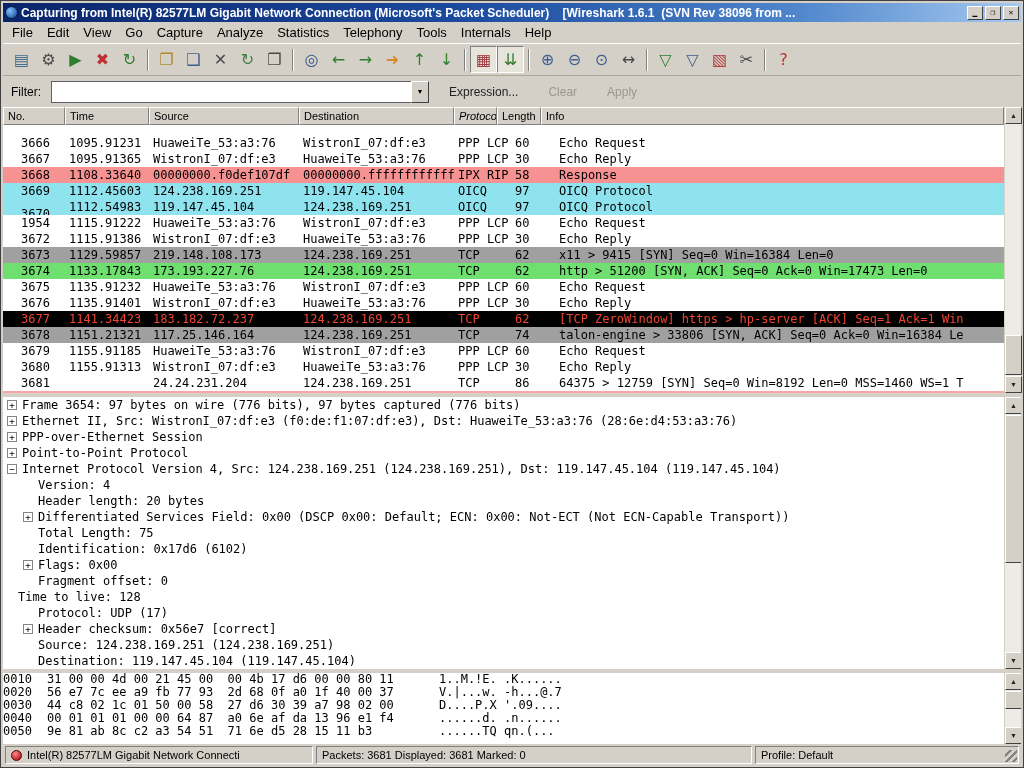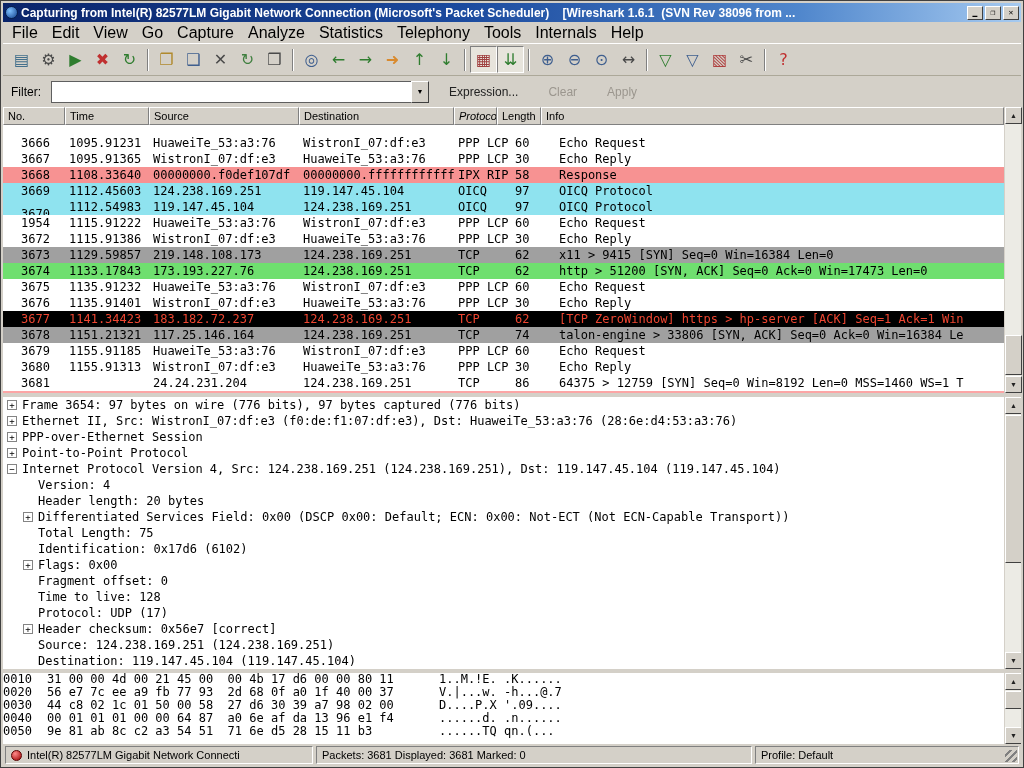--- a/index.html
+++ b/index.html
@@ -10,21 +10,21 @@
   
   .titlebar{position:absolute;top:2px;left:2px;right:2px;height:19px;display:flex;align-items:center;gap:3px;padding:0 2px;
     background:linear-gradient(90deg,var(--titlebar-left,#0a246a) 0%,#1b4a9e 45%,#4f86cc 78%,var(--titlebar-right,#a6caf0) 100%)}
   .app-icon{width:13px;height:13px;border-radius:50%;background:radial-gradient(circle at 35% 35%,#7ec0ff,#123f8a);border:1px solid #071f4d;flex:0 0 auto}
   .title-text{color:#fff;font-weight:bold;font-size:12px;white-space:pre;overflow:hidden;flex:1}
   .win-controls{display:flex;gap:2px;flex:0 0 auto}
   .win-btn{width:16px;height:14px;background:var(--chrome,#d4d0c8);border:1px solid;border-color:#fff #404040 #404040 #fff;
     font-size:8px;line-height:12px;text-align:center;font-family:"DejaVu Sans Mono",monospace;color:#000;cursor:default}
 
   
-  .menubar{position:absolute;top:21px;left:2px;right:2px;height:21px;display:flex;align-items:center;padding-left:2px;font-size:16px;color:#000}
+  .menubar{position:absolute;top:21px;left:2px;right:2px;height:21px;display:flex;align-items:center;padding-left:2px;font-size:13px;color:#000}
   .menu-item{padding:3px 7px}
 
   
   .toolbar{position:absolute;top:42px;left:2px;right:2px;height:33px;display:flex;align-items:center;padding-left:5px;border-top:1px solid #fff;border-bottom:1px solid #aca899}
   .tb-btn{width:27px;height:27px;background:transparent;border:1px solid transparent;display:flex;align-items:center;justify-content:center;cursor:default}
   .tb-btn.pressed{border-color:#808080 #fff #fff #808080;background:#e7e4dc}
   .tb-glyph{font-size:16px;line-height:1;font-family:"DejaVu Sans",sans-serif}
   .tb-sep{width:2px;height:22px;border-left:1px solid #808080;border-right:1px solid #fff;margin:0 4px}
 
   
@@ -427,21 +427,21 @@
           <span class="det-text">Identification: 0x17d6 (6102)</span>
         </div>
         <div class="det-line" style="padding-left: 20px;">
           <span class="expander">+</span>
           <span class="det-text">Flags: 0x00</span>
         </div>
         <div class="det-line" style="padding-left: 20px;">
           <span class="expander-spacer"></span>
           <span class="det-text">Fragment offset: 0</span>
         </div>
-        <div class="det-line" style="padding-left: 20px;">
+        <div class="det-line" style="">
           <span class="expander-spacer"></span>
           <span class="det-text">Time to live: 128</span>
         </div>
         <div class="det-line" style="padding-left: 20px;">
           <span class="expander-spacer"></span>
           <span class="det-text">Protocol: UDP (17)</span>
         </div>
         <div class="det-line" style="padding-left: 20px;">
           <span class="expander">+</span>
           <span class="det-text">Header checksum: 0x56e7 [correct]</span>

